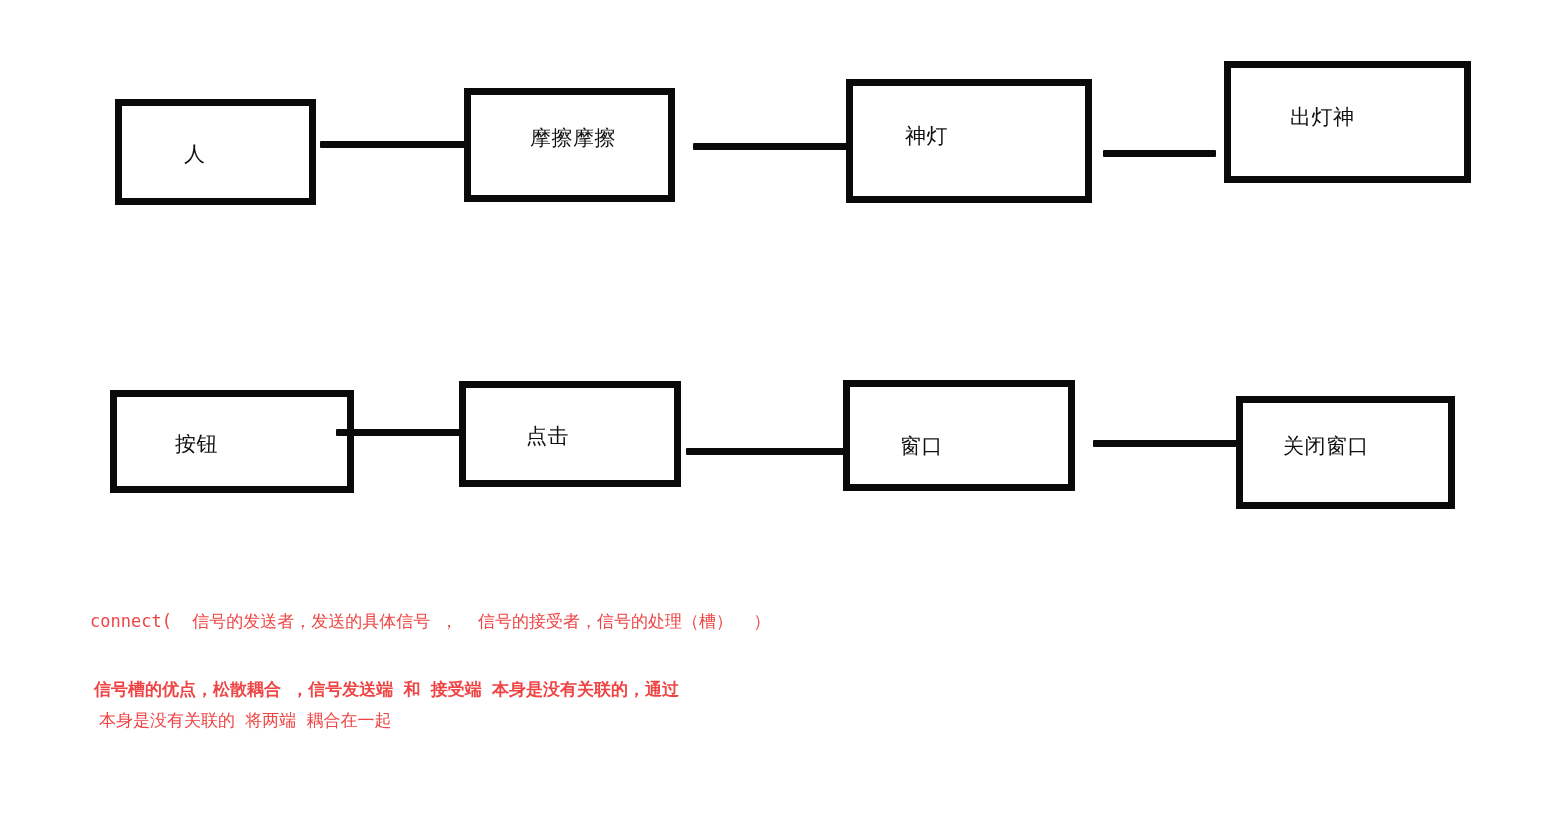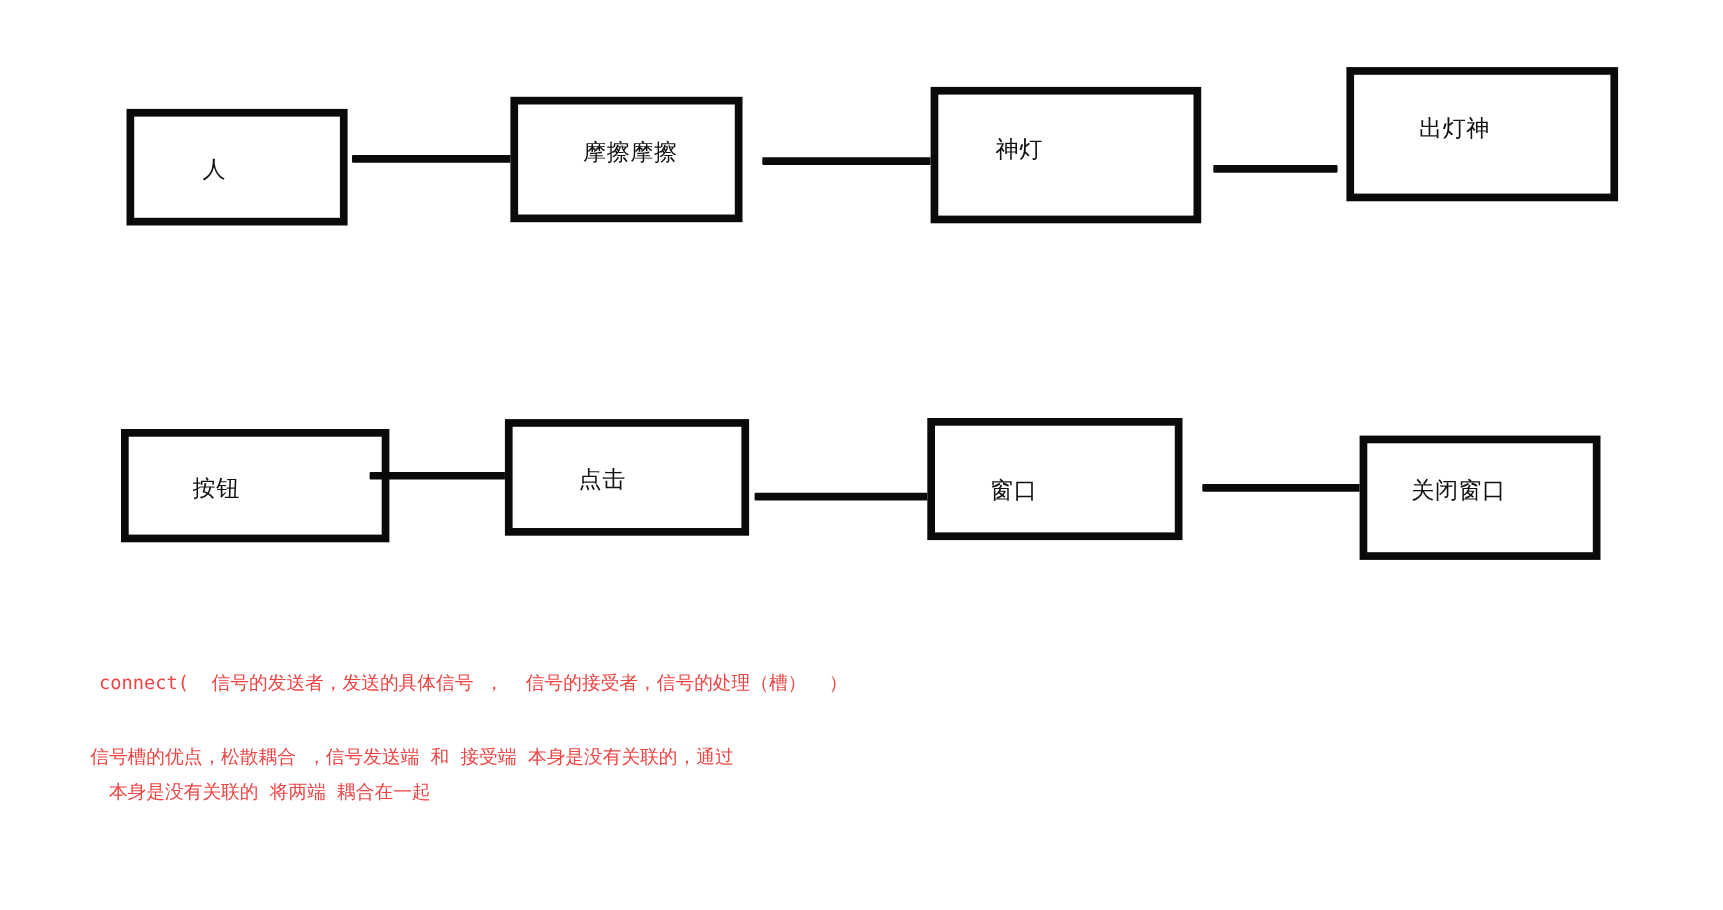--- a/index.html
+++ b/index.html
@@ -47,21 +47,21 @@
   .prose {
     position: absolute;
     color: #ef4444;
     white-space: pre;
     font-family: "DejaVu Sans Mono", "DejaVu Sans", monospace;
     font-size: 17px;
     line-height: 30px;
     letter-spacing: 0px;
   }
   #connect-signature { left: 90px; top: 606px; }
-  #note-line-1 { left: 82px; top: 674px; }
+  #note-line-1 { left: 94px; top: 674px; font-weight: bold; }
   #note-line-2 { left: 99px; top: 705px; }
 </style>
 </head>
 <body>
 
 <div id="canvas">
 
   <div class="node" id="node-person" style="left:115px; top:99px; width:201px; height:106px;">
     <span class="node-label" style="left:62px; top:38px;">人</span>
   </div>

